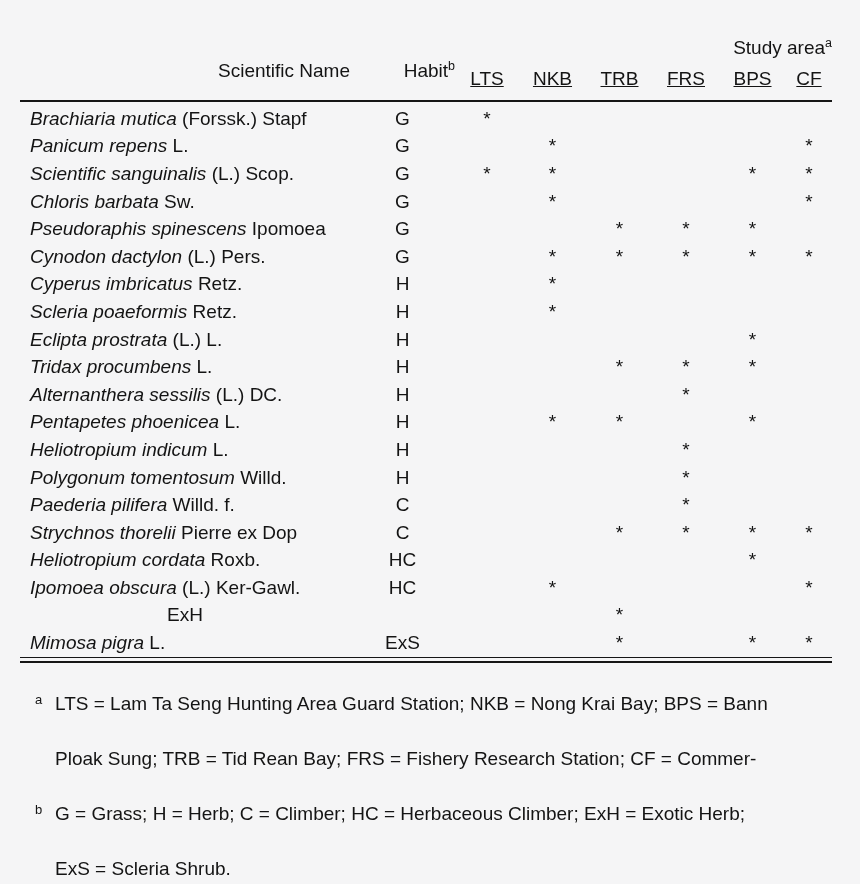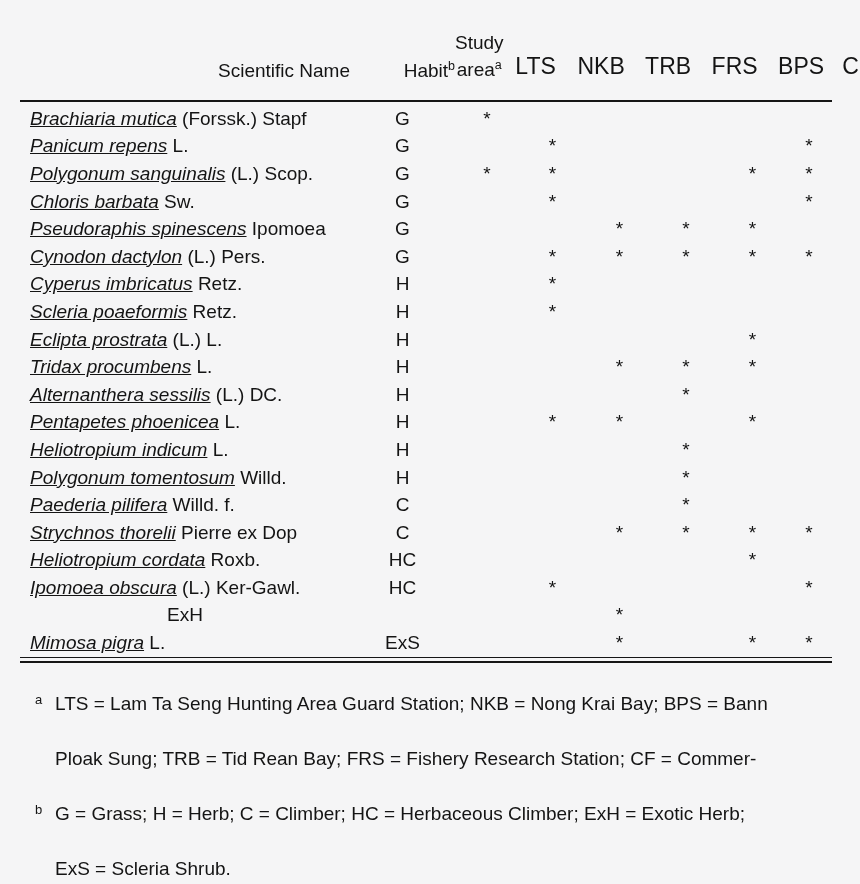--- a/index.html
+++ b/index.html
@@ -10,34 +10,34 @@
     color:#141414;
     position:relative;
     overflow:hidden;
   }
   .table-wrap{position:absolute;left:20px;top:30px;width:812px;}
 
   
   .hdr{display:grid;grid-template-columns:330px 105px 377px;height:70px;}
   .hdr-cell{display:flex;align-items:center;justify-content:flex-end;font-size:19px;padding-top:12px;}
   sup{font-size:12.5px;}
-  .area-group{display:flex;padding-top:2px;}
+  .area-group{display:flex;flex-direction:column;padding-top:2px;align-items:flex-end;}
   .area-title{text-align:center;font-size:19px;line-height:22px;height:22px;}
   .area-underline{border-bottom:1.8px solid #1a1a1a;margin-top:3px;}
   .area-subrow{display:grid;grid-template-columns:64px 67px 67px 66px 67px 46px;flex:1;align-items:center;}
-  .area-subrow .sub{ text-align:center;font-size:23px;}
+  .area-subrow .sub{ text-align:center;font-size:19px;text-decoration:underline;}
 
   .rule-heavy{border-top:2.6px solid #161616;}
 
   
   .tbody{padding-top:3px;}
   .row{display:grid;grid-template-columns:330px 105px 64px 67px 67px 66px 67px 46px;height:27.6px;align-items:center;}
   .cell{font-size:19px;white-space:nowrap;}
   .cell.name{padding-left:10px;overflow:visible;}
-  .cell.name .it{font-style:italic;text-decoration:underline;}
+  .cell.name .it{font-style:italic;}
   .cell.habit{text-align:center;}
   .cell.area{text-align:center;font-size:19px;}
 
   
   .rule-double{border-top:1.6px solid #161616;border-bottom:2.8px solid #161616;height:3px;}
 
   
   .footnotes{margin-top:9px;}
   .footnote{position:relative;padding-left:35px;font-size:19px;line-height:29px;}
   .footnote .fn-marker{position:absolute;left:15px;top:-4px;font-size:13px;}
@@ -88,21 +88,21 @@
         <div class="cell name"><span class="it">Panicum repens</span><span> L.</span></div>
         <div class="cell habit">G</div>
         <div class="cell area"></div>
         <div class="cell area">*</div>
         <div class="cell area"></div>
         <div class="cell area"></div>
         <div class="cell area"></div>
         <div class="cell area">*</div>
       </div>
       <div class="row">
-        <div class="cell name"><span class="it">Polygonum sanguinalis</span><span> (L.) Scop.</span></div>
+        <div class="cell name"><span class="it">Scientific sanguinalis</span><span> (L.) Scop.</span></div>
         <div class="cell habit">G</div>
         <div class="cell area">*</div>
         <div class="cell area">*</div>
         <div class="cell area"></div>
         <div class="cell area"></div>
         <div class="cell area">*</div>
         <div class="cell area">*</div>
       </div>
       <div class="row">
         <div class="cell name"><span class="it">Chloris barbata</span><span> Sw.</span></div>

